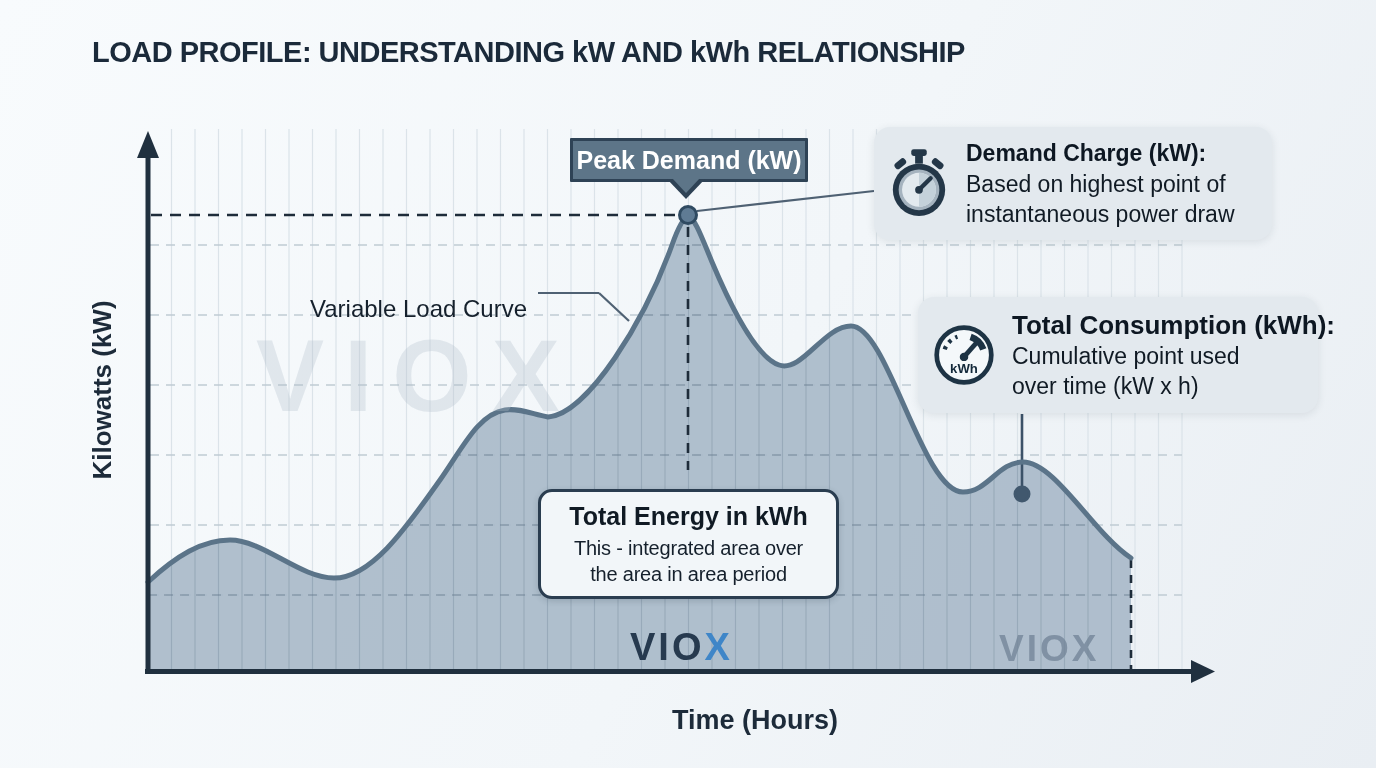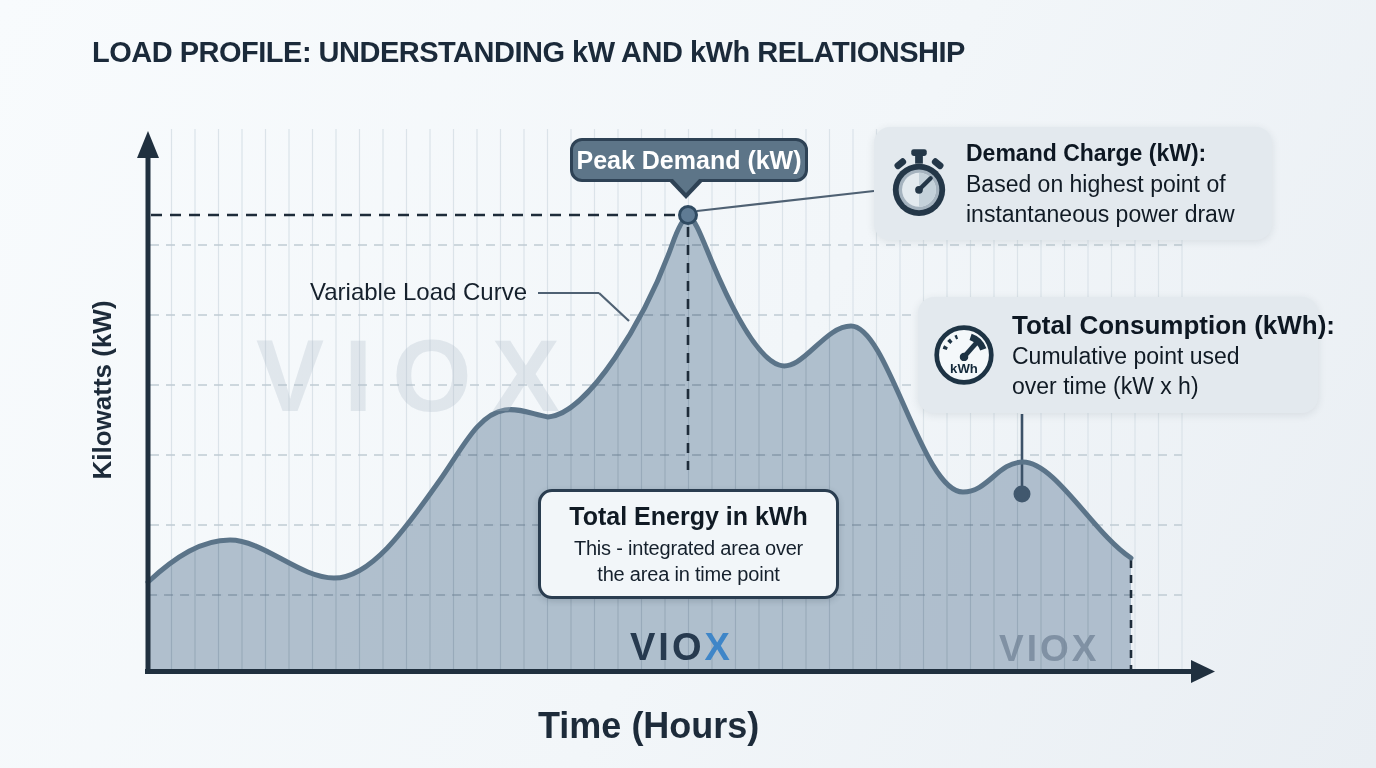--- a/index.html
+++ b/index.html
@@ -21,39 +21,39 @@
   .wm-footer1{position:absolute;left:630px;top:626px;font-size:38px;font-weight:700;letter-spacing:3px;white-space:nowrap;}
   .wm-footer1 .vio{color:#273a4f;}
   .wm-footer1 .x{color:#3f86c8;}
   .wm-footer2{position:absolute;left:999px;top:628px;font-size:37px;font-weight:700;letter-spacing:3px;color:#75879a;opacity:.8;white-space:nowrap;}
   .y-label{
     position:absolute;left:-28px;top:375px;width:260px;height:30px;
     transform:rotate(-90deg);transform-origin:center;
     font-size:26px;font-weight:700;color:#1d2b3a;text-align:center;white-space:nowrap;
   }
   .x-label{
-    position:absolute;left:538px;top:705px;width:300px;text-align:left;
-    font-size:36px;font-weight:700;color:#1d2b3a;
+    position:absolute;left:538px;top:705px;width:300px;text-align:right;
+    font-size:27px;font-weight:700;color:#1d2b3a;
   }
   .peak-badge{
     position:absolute;left:570px;top:138px;width:238px;height:44px;
-    background:#5d7588;border:3px solid #2e4255;border-radius:12px;
+    background:#5d7588;border:3px solid #2e4255;border-radius:1px;
     display:flex;align-items:center;justify-content:center;
     color:#fff;font-size:25px;font-weight:700;box-sizing:border-box;white-space:nowrap;
   }
   .peak-badge::before{
     content:"";position:absolute;bottom:-20px;left:94px;width:0;height:0;
     border-left:19px solid transparent;border-right:19px solid transparent;border-top:20px solid #2e4255;
   }
   .peak-badge::after{
     content:"";position:absolute;bottom:-14px;left:99px;width:0;height:0;
     border-left:14px solid transparent;border-right:14px solid transparent;border-top:15px solid #5d7588;
   }
   .var-label{
-    position:absolute;left:310px;top:278px;font-size:24px;font-weight:500;
+    position:absolute;left:310px;top:295px;font-size:24px;font-weight:500;
     color:#15202c;white-space:nowrap;
   }
   .energy-box{
     position:absolute;left:538px;top:489px;width:301px;height:110px;box-sizing:border-box;
     background:#f2f6f9;border:3px solid #2a3d50;border-radius:14px;
     display:flex;flex-direction:column;align-items:center;justify-content:center;
     text-align:center;box-shadow:0 2px 6px rgba(30,45,60,.18);
   }
   .energy-box .e-title{font-size:25px;font-weight:700;color:#101a24;margin-bottom:4px;white-space:nowrap;}
   .energy-box .e-line{font-size:20px;color:#15202c;line-height:26px;letter-spacing:-0.2px;white-space:nowrap;}
@@ -211,21 +211,21 @@
 
   <div class="peak-badge">
     <span>Peak Demand (kW)</span>
   </div>
 
   <div class="var-label">Variable Load Curve</div>
 
   <div class="energy-box">
     <div class="e-title">Total Energy in kWh</div>
     <div class="e-line">This - integrated area over</div>
-    <div class="e-line">the area in time point</div>
+    <div class="e-line">the area in area period</div>
   </div>
 
   <div class="callout demand">
     <div class="icon-wrap">
       <svg width="62" height="70" viewBox="0 0 64 72">
         <rect x="24" y="0" width="16" height="7" rx="2.5" fill="#243748"></rect>
         <rect x="28" y="5" width="8" height="10" fill="#243748"></rect>
         <rect x="6" y="12" width="13" height="7" rx="3" fill="#243748" transform="rotate(-40 12 15)"></rect>
         <rect x="45" y="12" width="13" height="7" rx="3" fill="#243748" transform="rotate(40 52 15)"></rect>
         <circle cx="32" cy="42" r="27" fill="#243748"></circle>

